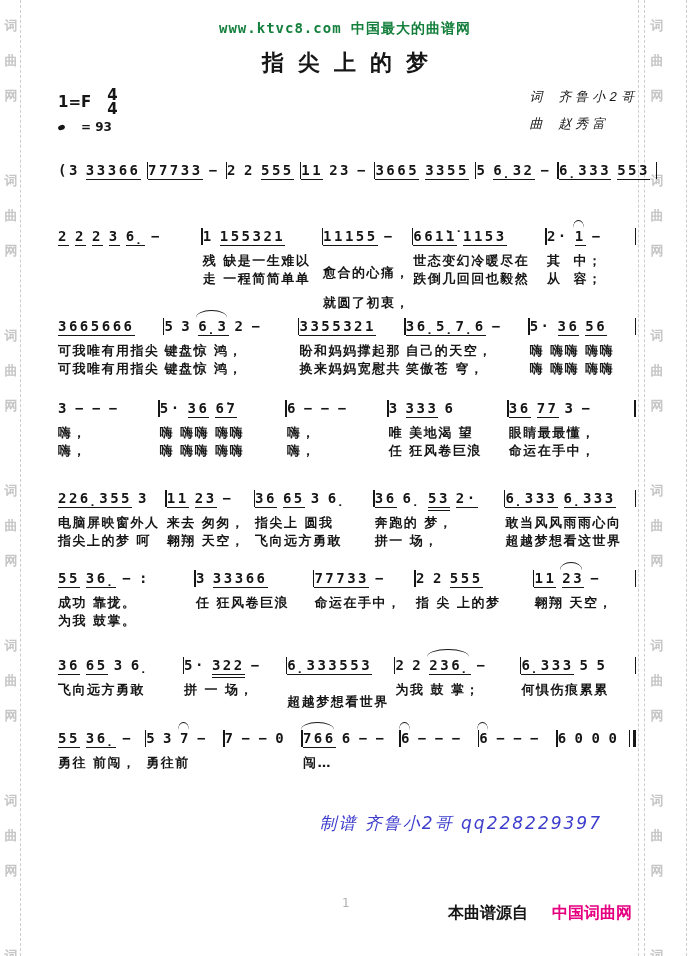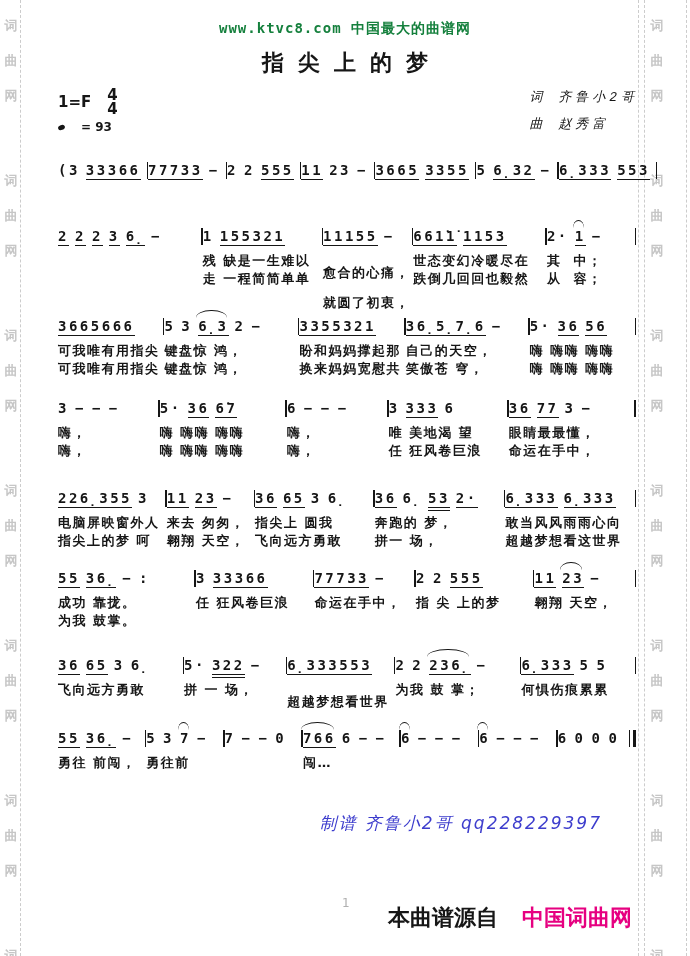--- a/index.html
+++ b/index.html
@@ -36,21 +36,21 @@
   .tie::before{content:"";position:absolute;left:-2px;right:2px;top:-8px;height:7px;
     border-top:1.6px solid #161616;border-radius:50% 50% 0 0 / 100% 100% 0 0;}
   .bar{margin-left:auto;width:1.5px;height:17px;background:#161616;}
   .cell.final .bar{width:7px;background:transparent;border-left:1.5px solid #161616;
     border-right:3px solid #161616;box-sizing:border-box;}
   .lyr{font-size:13px;font-weight:700;letter-spacing:1.5px;line-height:18px;white-space:pre;}
   
   .transcriber{position:absolute;right:88px;top:812px;font-size:17px;font-style:italic;
     letter-spacing:2px;font-weight:500;}
   .pagenum{position:absolute;left:342px;top:896px;font-size:12px;color:#b0b0b0;}
-  .footer{position:absolute;right:58px;top:903px;font-size:22px;font-weight:700;display:flex;gap:24px;}
+  .footer{position:absolute;right:58px;top:903px;font-size:16px;font-weight:700;display:flex;gap:24px;}
 </style>
 </head>
 <body>
 
 <div class="sidecol" style="left:4px">
     <div class="grp">
       <span>词</span>
       <span>曲</span>
       <span>网</span>
     </div>

